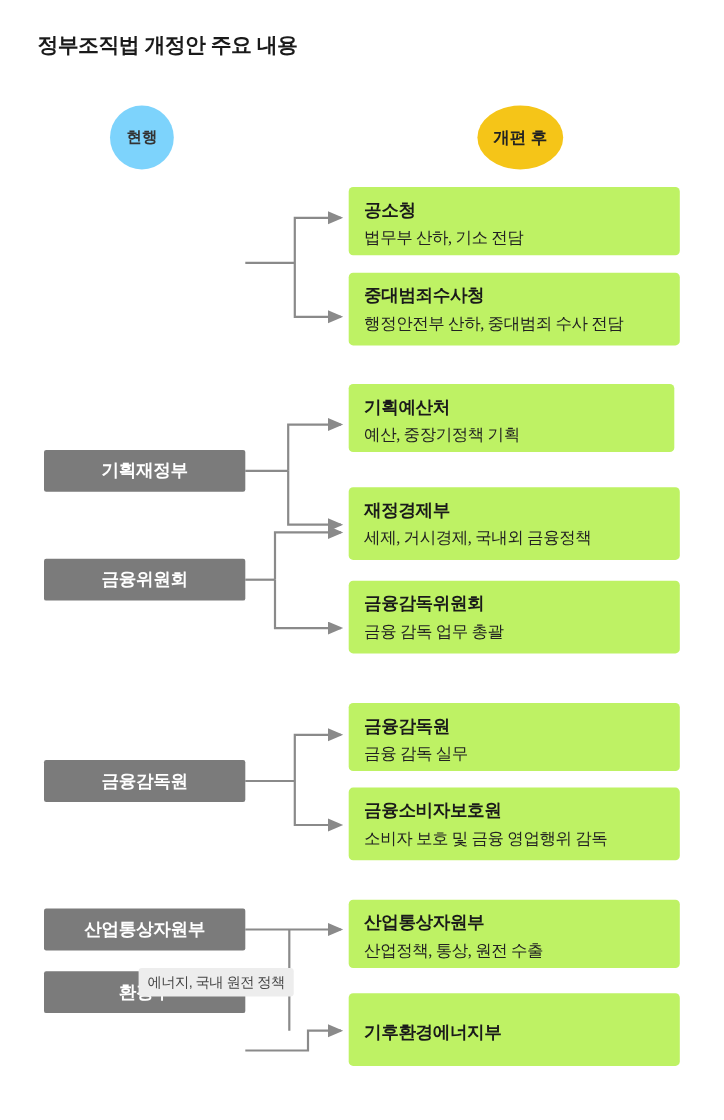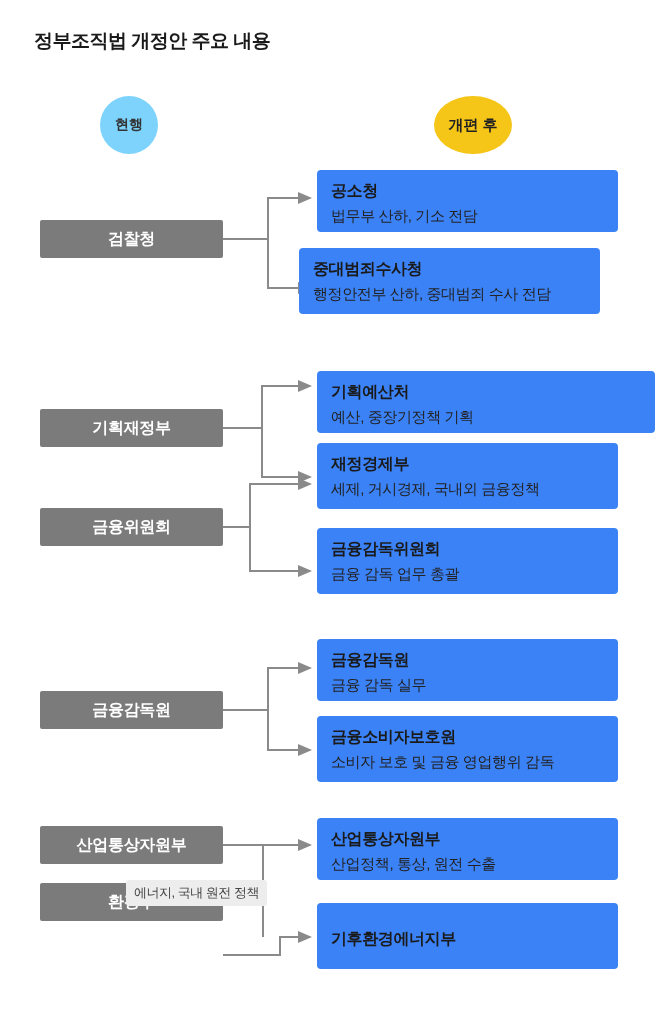--- a/index.html
+++ b/index.html
@@ -56,23 +56,24 @@
     font-weight: bold;
     display: flex;
     align-items: center;
     justify-content: center;
     border-radius: 2px;
     letter-spacing: -0.3px;
   }
   
   .ybox {
     position: absolute;
-    background: #3b82f6;
+    background: #bef264;
     border-radius: 4px;
     padding: 11px 14px 4px 14px;
+    font-family: Liberation Serif, serif;
   }
   .ybox .yhead {
     font-size: 16px;
     font-weight: bold;
     color: #1a1a1a;
     letter-spacing: -0.4px;
     margin-bottom: 5px;
   }
   .ybox .ysub {
     font-size: 15px;
@@ -130,23 +131,20 @@
       <path d="M268,710 L268,668 L310,668" marker-end="url(#arw)"></path>
       <path d="M268,710 L268,750 L310,750" marker-end="url(#arw)"></path>
 
       <path d="M223,845 L310,845" marker-end="url(#arw)"></path>
       <path d="M263,845 L263,937"></path>
 
       <path d="M223,955 L280,955 L280,937 L310,937" marker-end="url(#arw)"></path>
     </g>
   </svg>
 
-  <div class="gbox" style="left:40px; top:220px; width:183px; height:38px;">
-    <span>검찰청</span>
-  </div>
   <div class="gbox" style="left:40px; top:409px; width:183px; height:38px;">
     <span>기획재정부</span>
   </div>
   <div class="gbox" style="left:40px; top:508px; width:183px; height:38px;">
     <span>금융위원회</span>
   </div>
   <div class="gbox" style="left:40px; top:691px; width:183px; height:38px;">
     <span>금융감독원</span>
   </div>
   <div class="gbox" style="left:40px; top:826px; width:183px; height:38px;">
@@ -156,26 +154,26 @@
     <span>환경부</span>
   </div>
 
   <div class="note" style="left:126px; top:880px;">에너지, 국내 원전 정책</div>
 
   <div class="ybox" style="left:317px; top:170px; width:301px; height:62px;">
     <div class="yhead">공소청</div>
     <div class="ysub">법무부 산하, 기소 전담</div>
   </div>
 
-  <div class="ybox" style="left:299px; top:248px; width:301px; height:66px;">
+  <div class="ybox" style="left:317px; top:248px; width:301px; height:66px;">
     <div class="yhead">중대범죄수사청</div>
     <div class="ysub">행정안전부 산하, 중대범죄 수사 전담</div>
   </div>
 
-  <div class="ybox" style="left:317px; top:371px; width:338px; height:62px;">
+  <div class="ybox" style="left:317px; top:349px; width:296px; height:62px;">
     <div class="yhead">기획예산처</div>
     <div class="ysub">예산, 중장기정책 기획</div>
   </div>
 
   <div class="ybox" style="left:317px; top:443px; width:301px; height:66px;">
     <div class="yhead">재정경제부</div>
     <div class="ysub">세제, 거시경제, 국내외 금융정책</div>
   </div>
 
   <div class="ybox" style="left:317px; top:528px; width:301px; height:66px;">

